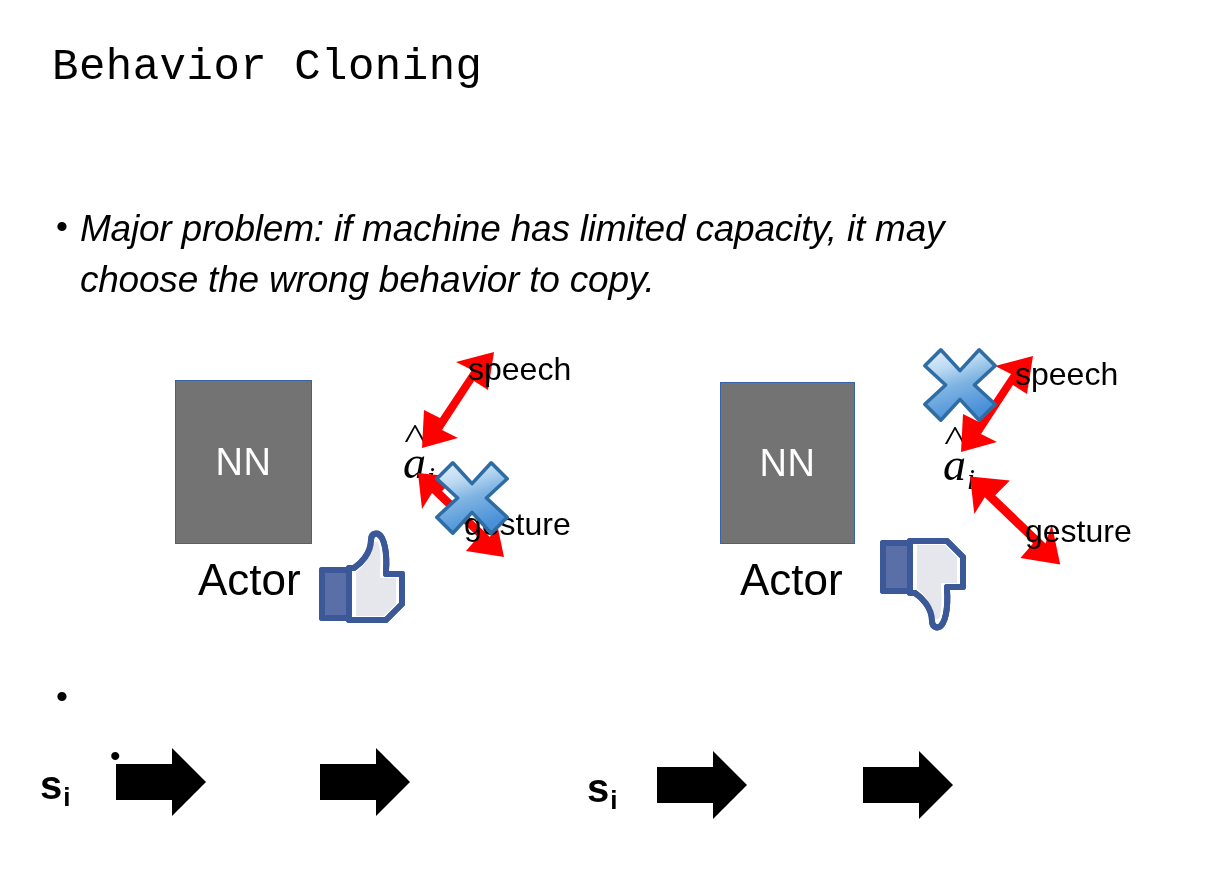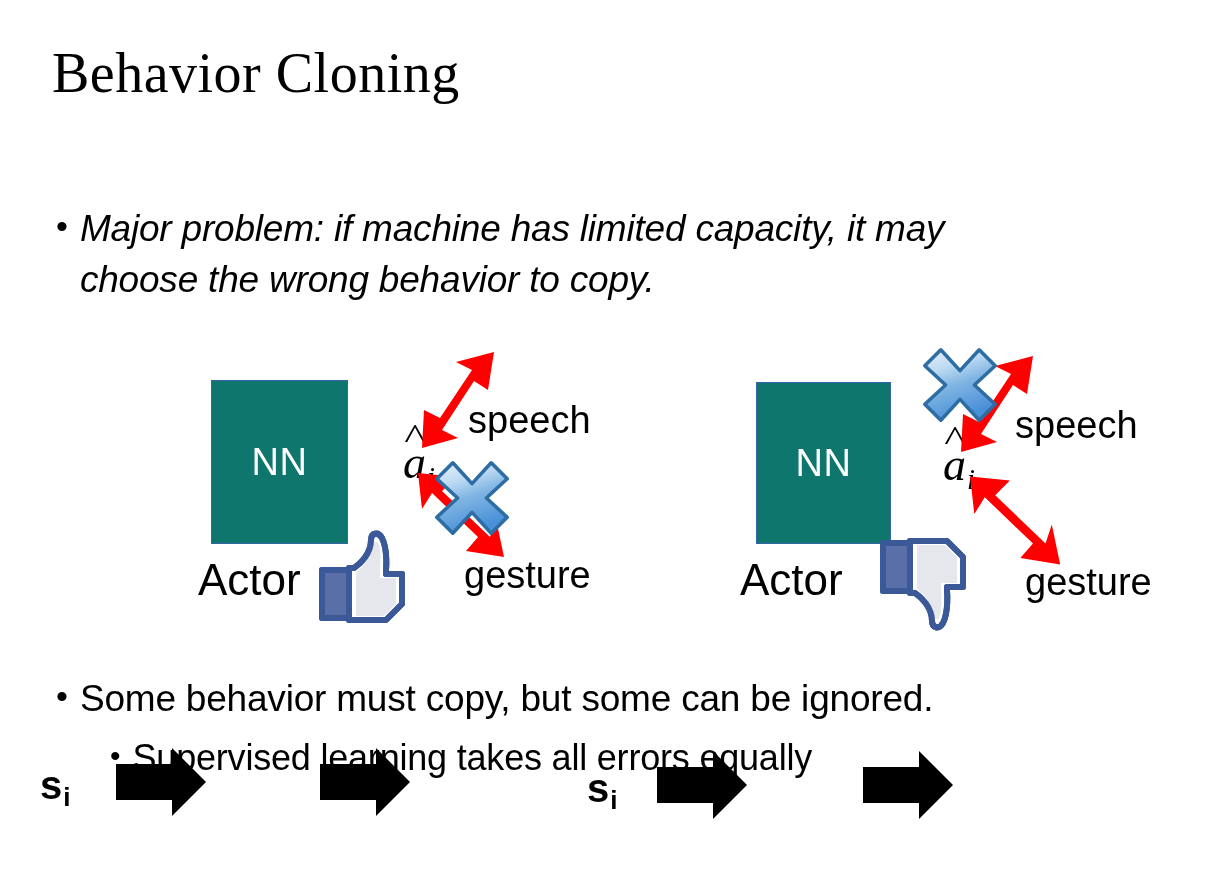--- a/index.html
+++ b/index.html
@@ -14,22 +14,22 @@
     overflow: hidden;
     font-family: "Liberation Sans", sans-serif;
     color: #000000;
   }
 
   
   #slide-title {
     position: absolute;
     left: 52px;
     top: 44px;
-    font-family: Liberation Serif, serif;
-    font-size: 56px;
+    font-family: Liberation Mono, monospace;
+    font-size: 44px;
     font-weight: 300;
     letter-spacing: 0.5px;
     line-height: 1.05;
     color: #000000;
     white-space: nowrap;
   }
 
   
   .bullet-row {
     position: absolute;
@@ -115,26 +115,25 @@
     width: 0;
     height: 0;
     border-top: 34px solid transparent;
     border-bottom: 34px solid transparent;
     border-left: 34px solid #000000;
   }
 
   
   .nn-box {
     position: absolute;
-    background: #0f766e;
+    background: #737373;
     border: 1px solid #3763ab;
     display: flex;
     align-items: center;
     justify-content: center;
-    margin-left: 36px;
   }
   .nn-box .nn-label {
     color: #ffffff;
     font-size: 38px;
     font-weight: 400;
     letter-spacing: 0.5px;
   }
 
   .actor-label {
     position: absolute;
@@ -171,24 +170,23 @@
     vertical-align: -0.30em;
     margin-left: 1px;
   }
 
   
   .red-arrow { position: absolute; }
 
   
   .modality-label {
     position: absolute;
-    font-size: 38px;
-    line-height: 1;
-    white-space: nowrap;
-    margin-top: 48px;
+    font-size: 32px;
+    line-height: 1;
+    white-space: nowrap;
   }
 
   
   .blue-x { position: absolute; }
 
   
   .thumb-icon { position: absolute; }
 </style>
 </head>
 <body>
@@ -349,19 +347,17 @@
           </g>
         </g>
       </svg>
     </div>
 
   </div>
 </div>
 
 <div class="bullet-row" id="bullet-some-behavior">
   <span class="bullet-dot">•</span>
-  <span class="bullet-text">Some behavior must copy, but some can be ignored.</span>
 </div>
 
 <div class="bullet-row" id="bullet-supervised">
   <span class="bullet-dot">•</span>
-  <span class="bullet-text">Supervised learning takes all errors equally</span>
 </div>
 
 </body></html>

